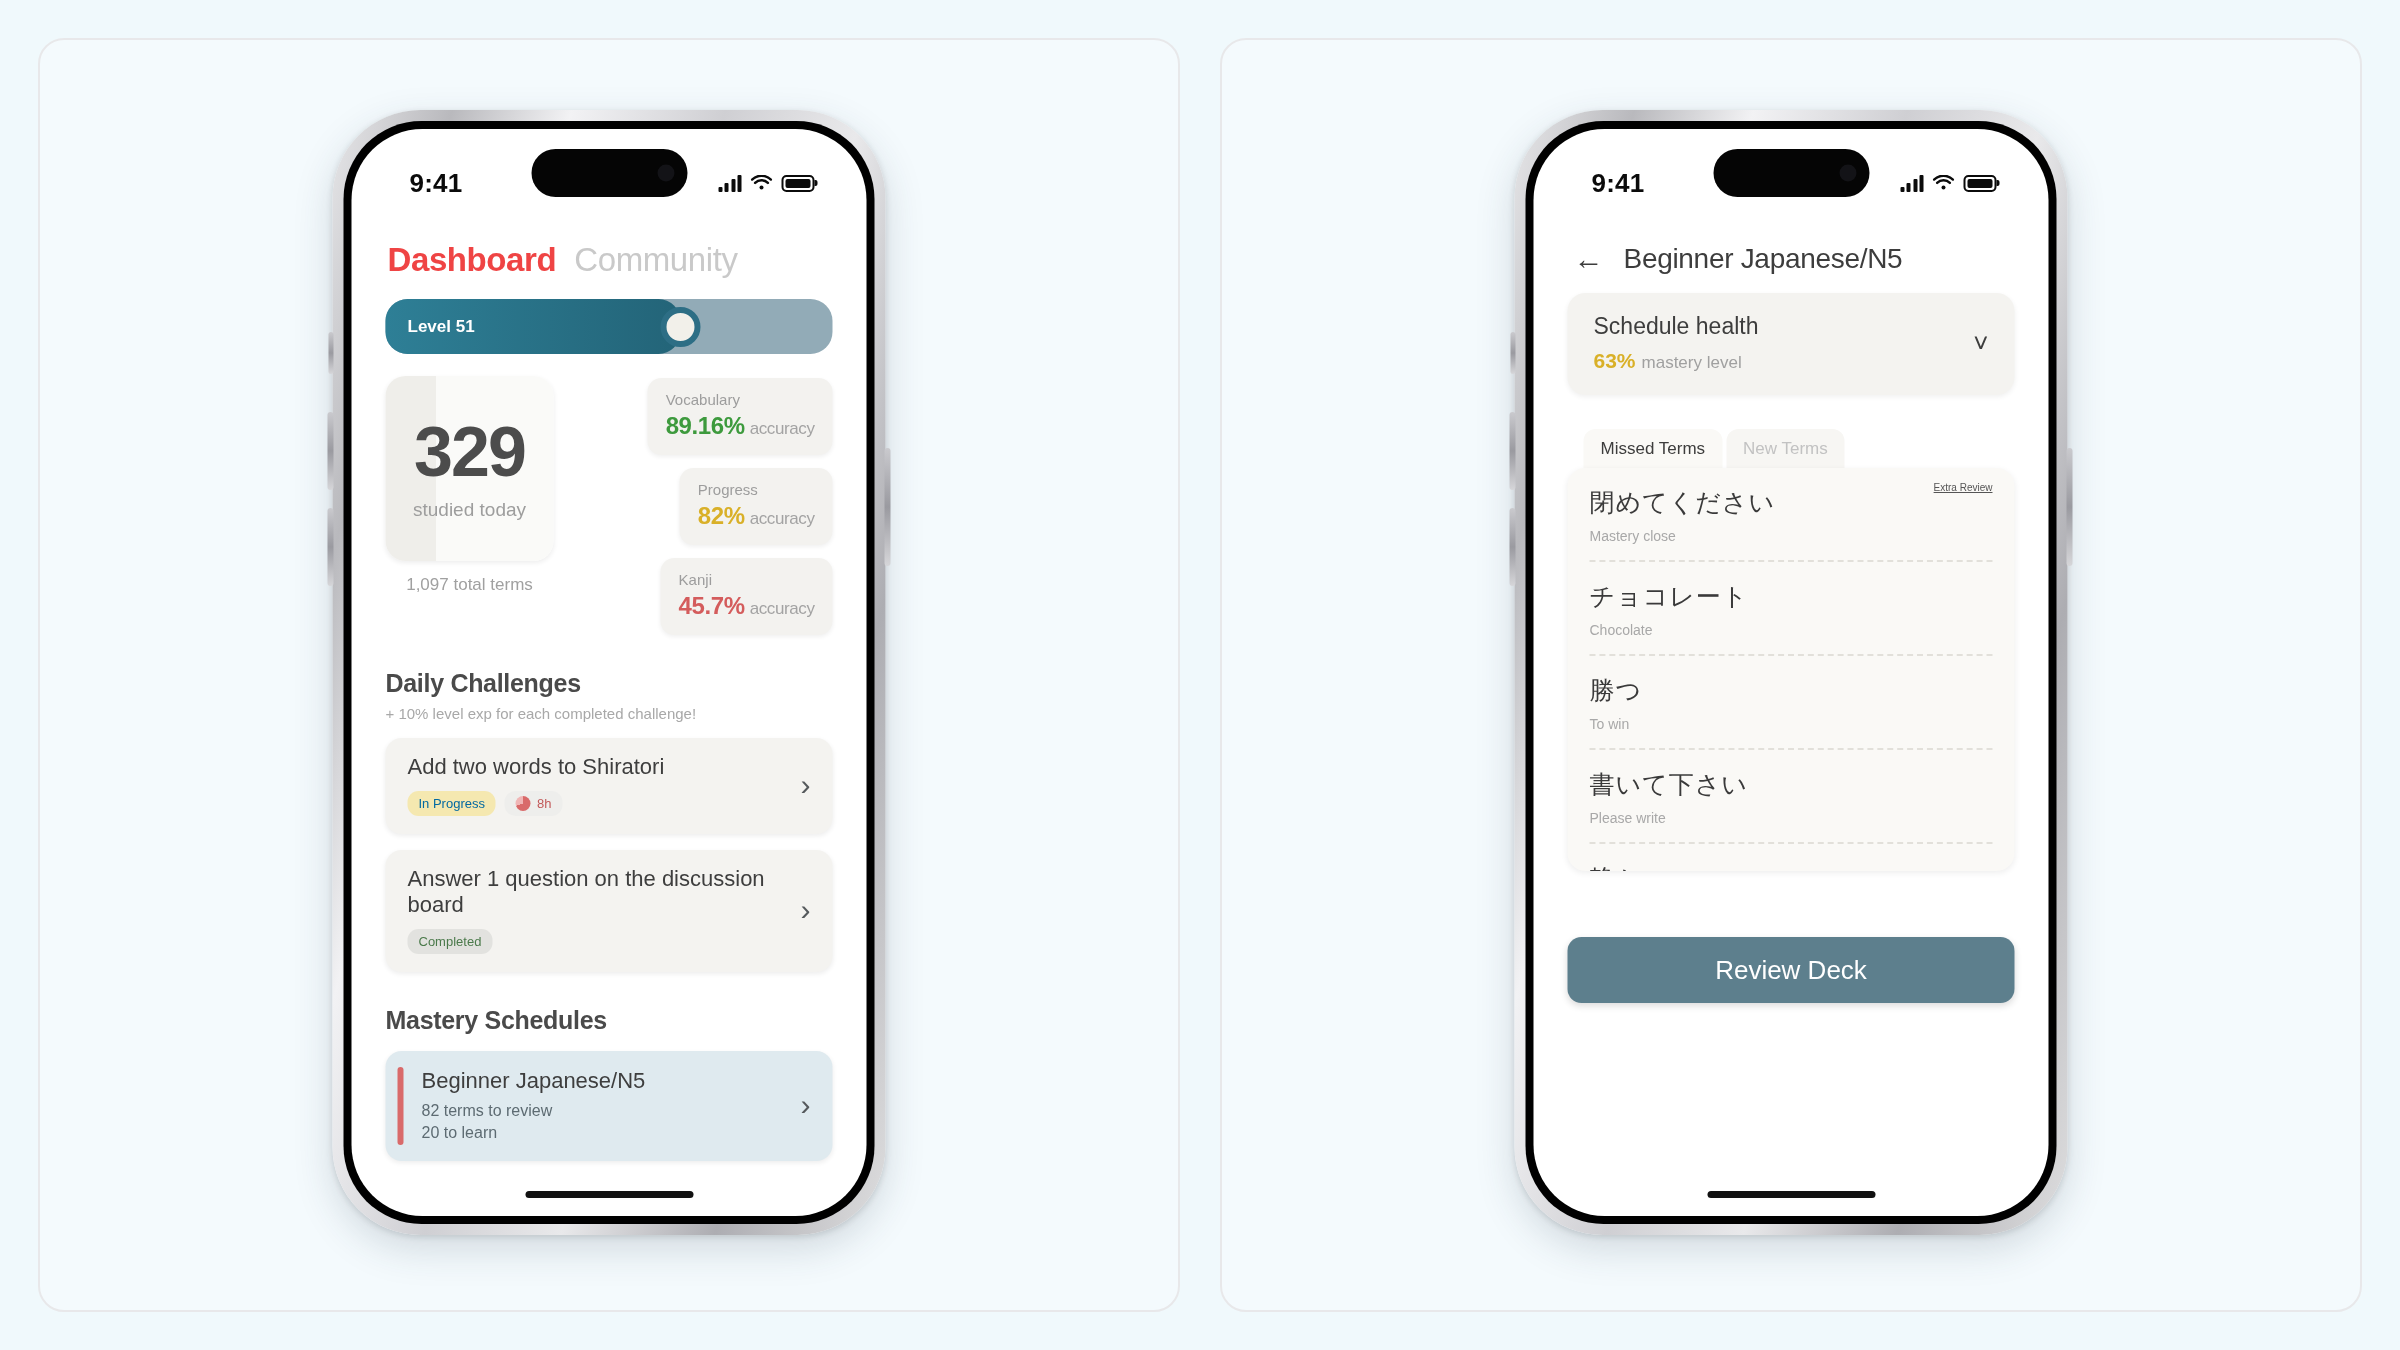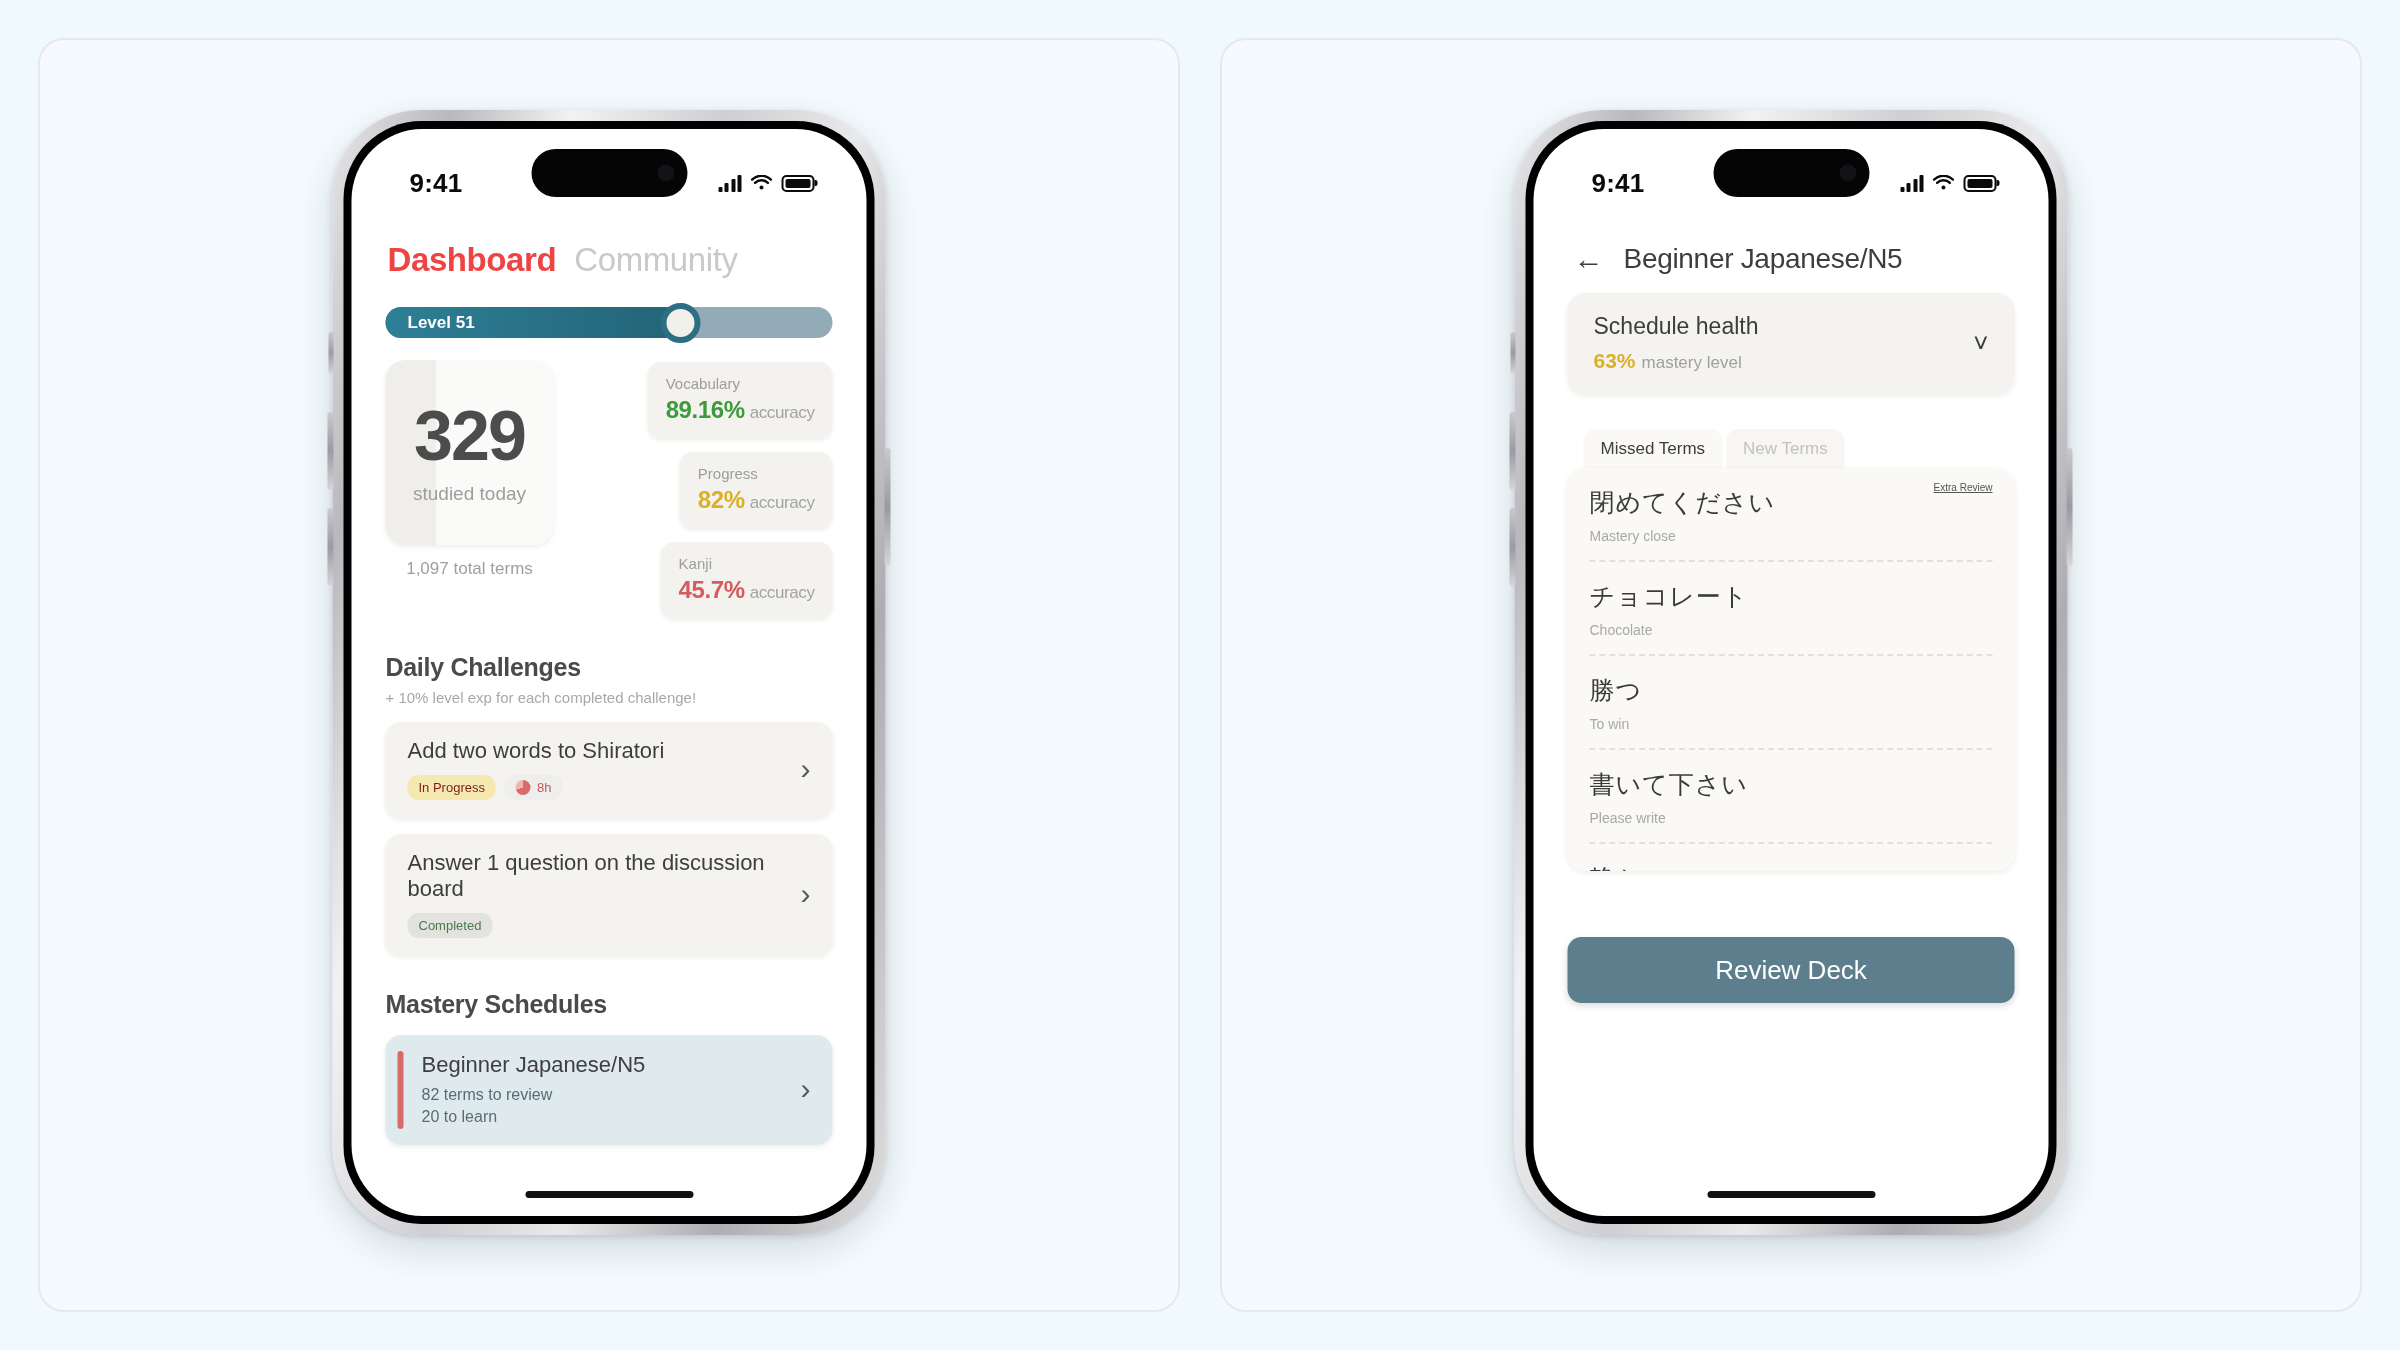--- a/index.html
+++ b/index.html
@@ -73,21 +73,21 @@
   .battery::after { content:""; position:absolute; right:-5px; top:50%; transform:translateY(-50%);
     width:2.6px; height:6px; background:#0b0b0b; border-radius:0 2px 2px 0; }
   .battery i { display:block; height:100%; width:100%; background:#0b0b0b; border-radius:2px; }
 
   
   .content { padding: 4px 34px 0 34px; }
   .tabsrow { display: flex; align-items: baseline; gap: 18px; padding: 22px 2px 16px 2px; }
   .tab-main { font-size: 33px; font-weight: 700; color: #ef4444; letter-spacing: -.4px; }
   .tab-alt  { font-size: 33px; font-weight: 400; color: #c9c9c9; letter-spacing: -.4px; }
 
-  .slider { position: relative; height: 31px; margin: 12px 0 22px 0; }
+  .slider { position: relative; height: 55px; margin: 4px 0 22px 0; }
   .track-bg { position:absolute; inset:0; background:#92abb7; border-radius: 22px; }
   .track-fill { position:absolute; left:0; top:0; bottom:0; width:66%;
     background: linear-gradient(90deg,#2e7f96 0%,#236478 100%); border-radius:22px; }
   .track-fill span { position:absolute; left:22px; top:50%; transform:translateY(-50%);
     color:#fff; font-size:17px; font-weight:600; white-space:nowrap; }
   .thumb { position:absolute; left: 66%; top:50%; transform: translate(-50%,-50%);
     width: 40px; height: 40px; border-radius: 50%; background:#f2f0ea; border: 6px solid #2d6e85; }
 
   .row-stats { display: flex; gap: 17px; align-items: flex-start; }
   .bigcard {
@@ -110,21 +110,21 @@
   .sect-sub { font-size: 15px; color:#a8a8a8; margin-top: 7px; }
 
   .challenge {
     margin-top: 16px; background:#f4f3f0; border-radius: 16px;
     padding: 16px 22px 18px 22px; display:flex; align-items:center; justify-content:space-between;
     box-shadow: 0 2px 5px rgba(0,0,0,.07);
   }
   .challenge .ttl { font-size: 22px; color:#3e3e3e; }
   .badges { display:flex; align-items:center; gap: 9px; margin-top: 11px; }
   .badge { font-size: 13px; padding: 5px 11px; border-radius: 11px; }
-  .badge.progress { background:#f5e8b0; color:#7f1d1d; }
+  .badge.progress { background:#f5e8b0; color:#0369a1; }
   .badge.completed { background:#e2e2df; color:#4b7a4b; }
   .badge.timer { background:#eeeeec; color:#c25a5a; display:flex; align-items:center; gap:6px; }
   .pie { width: 15px; height: 15px; border-radius:50%;
     background: conic-gradient(#d96a6a 0 70%, #f0b5b5 70% 100%); }
   .chev { color:#55595c; font-size: 30px; font-weight: 300; line-height: 1; }
 
   .mastery {
     margin-top: 16px; background:#dfeaef; border-radius: 16px;
     padding: 17px 22px 19px 22px; display:flex; align-items:center; justify-content:space-between;
     position: relative; box-shadow: 0 2px 5px rgba(0,0,0,.07);

